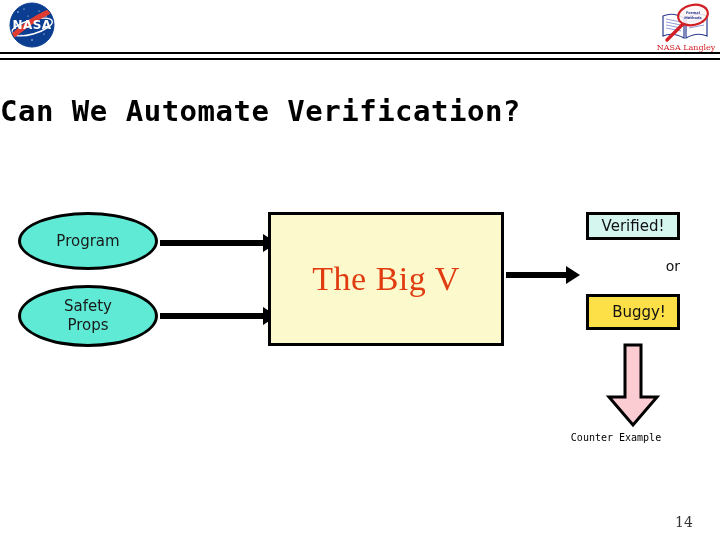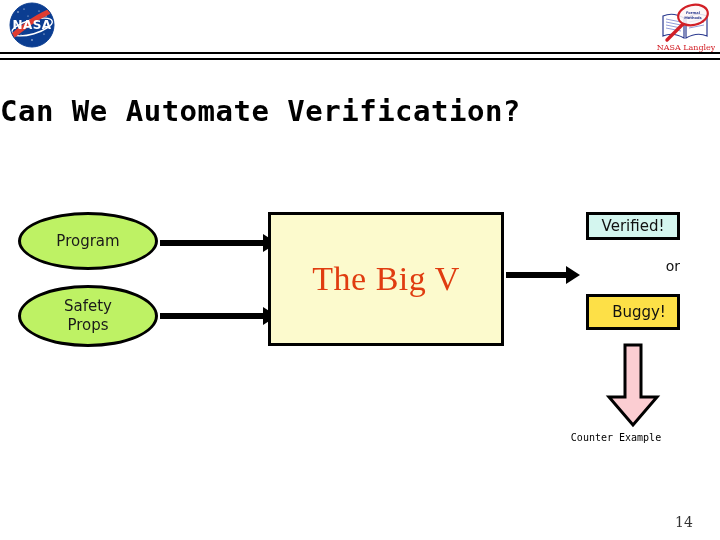--- a/index.html
+++ b/index.html
@@ -56,21 +56,21 @@
     font-size: 29px;
     font-weight: bold;
     color: #000000;
     letter-spacing: 0.5px;
     white-space: nowrap;
   }
 
   
   .ellipse {
     position: absolute;
-    background: #bef264;
+    background: #5eead4;
     border: 3px solid #000000;
     border-radius: 50%;
     display: flex;
     align-items: center;
     justify-content: center;
     text-align: center;
     font-family: "DejaVu Sans", sans-serif;
     font-size: 15px;
     color: #1a1a1a;
     line-height: 1.25;

